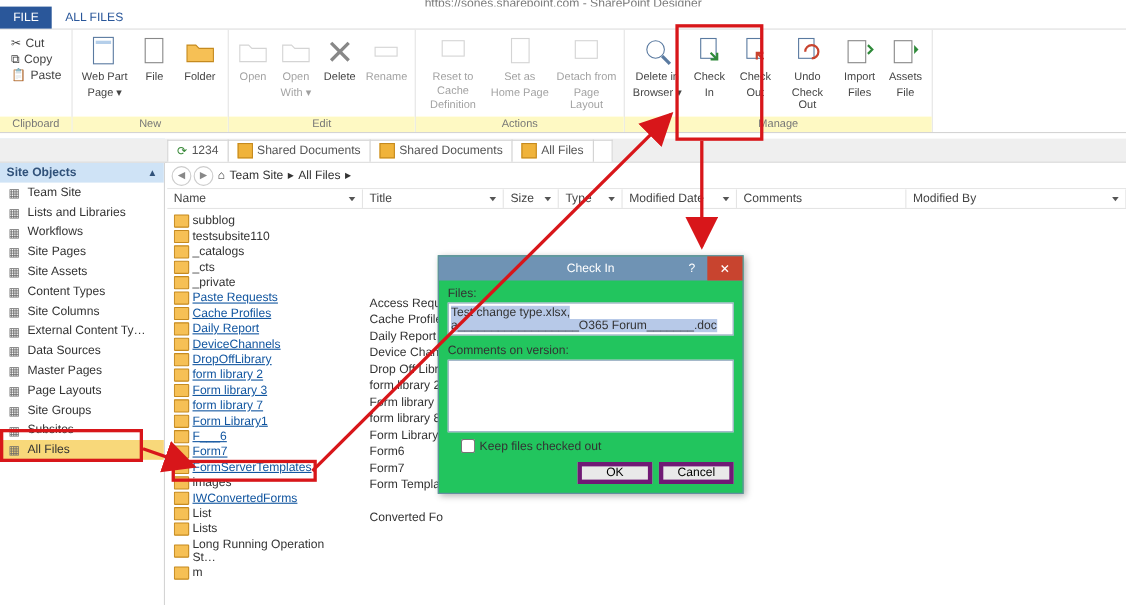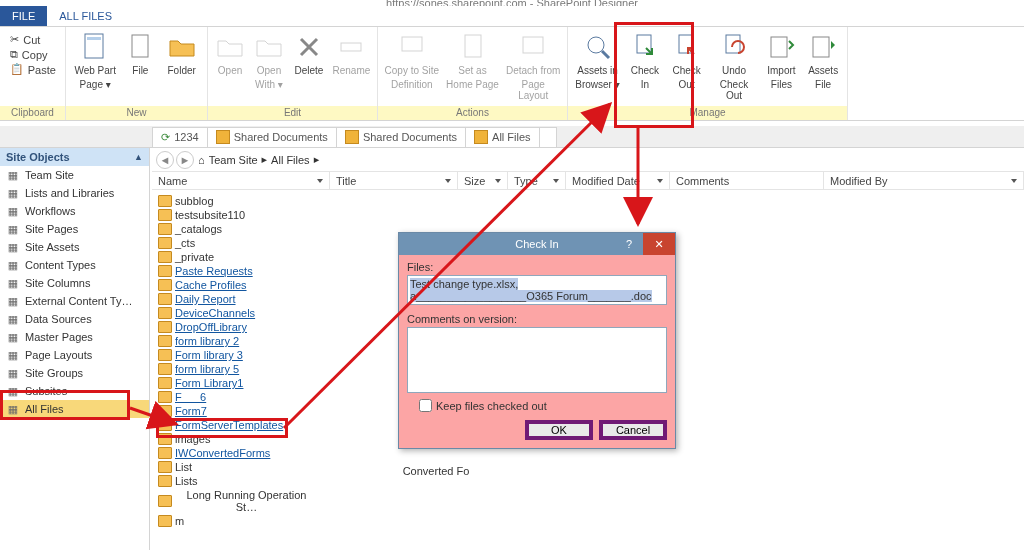--- a/index.html
+++ b/index.html
@@ -25,31 +25,31 @@
 .ntab .nic { width: 14px; height: 14px; background: #f0b33a; border: 1px solid #c58a1f; }
 .ntab.sel { background: #fff; }
 .breadcrumb { position: absolute; left: 152px; top: 148px; right: 0; height: 24px; background: #fff; border-bottom: 1px solid #e4e4e4; display: flex; align-items: center; padding: 0 4px; gap: 4px; color: #333; font-size: 11px; }
 .bnav { display: flex; gap: 2px; }
 .bbtn { width: 18px; height: 18px; border: 1px solid #ccc; border-radius: 50%; display: flex; align-items: center; justify-content: center; color: #888; }
 .sidebar { position: absolute; left: 0; top: 148px; width: 150px; bottom: 0; background: #fff; border-right: 1px solid #d4d4d4; overflow: hidden; }
 .sidehead { background: #cfe3f6; padding: 3px 6px; color: #31527a; font-weight: bold; display: flex; justify-content: space-between; align-items: center; }
 .sitem { display: flex; align-items: center; gap: 5px; padding: 2px 6px; color: #333; }
 .sitem.sel { background: #f8d87a; }
 .sitem .sic { width: 14px; height: 14px; color: #6a6a6a; display: flex; align-items: center; justify-content: center; }
-.content { position: absolute; left: 152px; top: 172px; right: 0; bottom: 0; background: #fff; overflow: hidden; text-align: center; }
+.content { position: absolute; left: 152px; top: 172px; right: 0; bottom: 0; background: #fff; overflow: hidden; }
 .colhead { position: absolute; left: 0; right: 0; top: 0; height: 18px; border-bottom: 1px solid #e4e4e4; display: flex; color: #444; }
 .colhead div { border-right: 1px solid #e4e4e4; padding: 2px 6px; display:flex; align-items:center; justify-content:space-between;}
 .colhead .drop { width:0;height:0;border-left:3px solid transparent;border-right:3px solid transparent;border-top:4px solid #555; }
 .tree { position: absolute; left: 6px; top: 22px; width: 160px; bottom: 0; overflow: hidden; }
 .tnode { display: flex; align-items: center; gap: 3px; padding: 1px 0; color: #333; }
 .tnode .fic { width: 14px; height: 12px; background: #f6c055; border: 1px solid #c58a1f; border-radius: 1px; }
 .tnode.link { color: #1256a0; text-decoration: underline; }
 .titles { position: absolute; left: 184px; top: 22px; width: 200px; color: #333; }
 .titles div { padding: 1px 0; height: 15px; }
-.dialog { position: absolute; left: 398px; top: 232px; width: 278px; background: #fca5a5; border: 1px solid #6a89a6; box-shadow: 2px 2px 6px rgba(0,0,0,.3); }
+.dialog { position: absolute; left: 398px; top: 232px; width: 278px; background: #22c55e; border: 1px solid #6a89a6; box-shadow: 2px 2px 6px rgba(0,0,0,.3); }
 .dlgtitle { background: #6f93b4; height: 22px; display: flex; align-items: center; justify-content: center; color: #fff; position: relative; font-size: 12px; }
 .dlgclose { position: absolute; right: 0; top: 0; width: 32px; height: 22px; background: #c8442f; color:#fff; display:flex; align-items:center; justify-content:center; }
 .dlghelp { position: absolute; right: 36px; top: 0; width: 20px; color:#fff; text-align:center; line-height:22px; }
 .dlgbody { padding: 6px 8px 8px; color: #333; }
 .dlgbody label { display:block; margin-bottom:2px; }
 .filebox { border: 1px solid #8fa7bc; background:#fff; padding: 2px; height: 30px; font-size: 10px; }
 .filebox .selrow { background: #b7c9e8; display:inline; }
 .combox { border: 1px solid #8fa7bc; background:#fff; width: 100%; height: 66px; margin-top: 2px; }
 .chkrow { display:flex; align-items:center; gap:4px; margin-top:6px;margin-left:12px; }
 .dlgbtns { display:flex; justify-content:flex-end; gap:6px; margin-top:8px; }
@@ -150,21 +150,21 @@
     <div class="glabel">Edit</div>
   </div>
   <div class="group" style="width:190px">
     <div class="gitems">
       <div class="rbtn" style="width:60px;opacity:.5">
           <div class="ico">
             <svg class="ic" viewBox="0 0 32 32">
               <rect x="6" y="6" width="20" height="14" fill="#fff" stroke="#aaa"></rect>
             </svg>
           </div>
-          <span class="l1">Copy to Site</span>
+          <span class="l1">Reset to Cache</span>
           <span class="l2">Definition</span>
         </div>
       <div class="rbtn" style="width:58px;opacity:.5">
           <div class="ico">
             <svg class="ic" viewBox="0 0 32 32">
               <rect x="8" y="4" width="16" height="22" fill="#fff" stroke="#aaa"></rect>
             </svg>
           </div>
           <span class="l1">Set as</span>
           <span class="l2">Home Page</span>
@@ -183,21 +183,21 @@
   </div>
   <div class="group" style="width:280px">
     <div class="gitems">
       <div class="rbtn" style="width:50px">
           <div class="ico">
             <svg class="ic" viewBox="0 0 32 32">
               <circle cx="14" cy="14" r="8" fill="#fff" stroke="#5a7aa0"></circle>
               <line x1="20" y1="20" x2="27" y2="27" stroke="#5a7aa0" stroke-width="3"></line>
             </svg>
           </div>
-          <span class="l1">Assets in</span>
+          <span class="l1">Delete in</span>
           <span class="l2">Browser ▾</span>
         </div>
       <div class="rbtn" style="width:38px">
           <div class="ico">
             <svg class="ic" viewBox="0 0 32 32">
               <rect x="8" y="4" width="14" height="18" fill="#fff" stroke="#5a7aa0"></rect>
               <path d="M17 17l6 6 M23 17v6h-6" stroke="#2f8a3a" stroke-width="2" fill="none"></path>
             </svg>
           </div>
           <span class="l1">Check</span>
@@ -426,21 +426,21 @@
       <div class="tnode link">
         <div class="fic"></div>
         <span>form library 2</span>
       </div>
       <div class="tnode link">
         <div class="fic"></div>
         <span>Form library 3</span>
       </div>
       <div class="tnode link">
         <div class="fic"></div>
-        <span>form library 5</span>
+        <span>form library 7</span>
       </div>
       <div class="tnode link">
         <div class="fic"></div>
         <span>Form Library1</span>
       </div>
       <div class="tnode link">
         <div class="fic"></div>
         <span>F___6</span>
       </div>
       <div class="tnode link">

